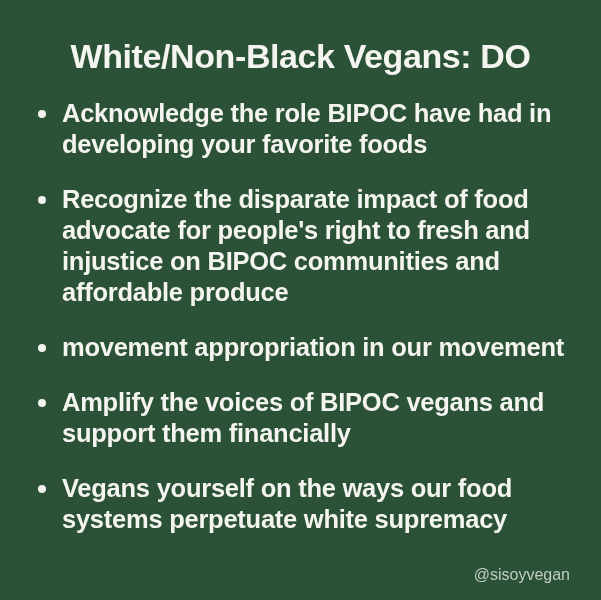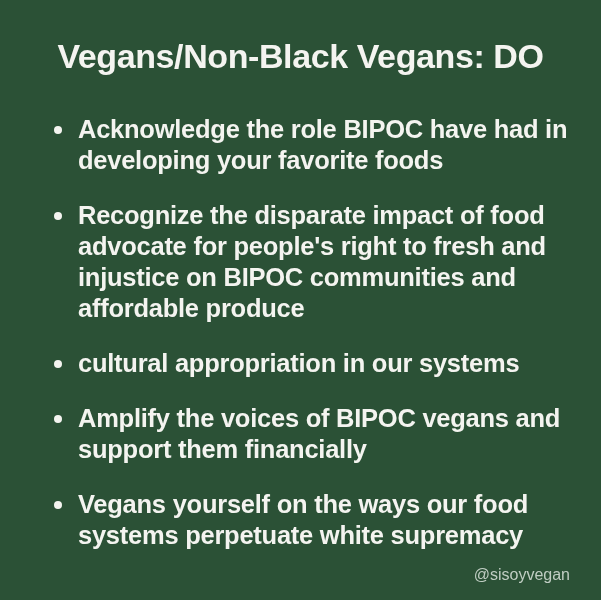--- a/index.html
+++ b/index.html
@@ -35,21 +35,21 @@
     font-size: 34px;
     letter-spacing: -0.4px;
     line-height: 40px;
     white-space: nowrap;
   }
   .bullet-list {
     position: absolute;
     top: 98px;
     left: 30px;
     right: 18px;
-    margin: 16px;
+    margin: 0;
     padding: 0;
     list-style: none;
   }
   .bullet-item {
     position: relative;
     padding-left: 32px;
     margin: 0 0 24px 0;
     color: #f4f4f0;
     font-family: "Liberation Sans", sans-serif;
     font-weight: bold;
@@ -86,21 +86,21 @@
     font-size: 16px;
     line-height: 22px;
     opacity: 0.92;
   }
 </style>
 </head>
 <body>
 
 <div class="poster">
 
-  <h1 class="poster-title">Vegans/Non-Black Vegans: DO</h1>
+  <h1 class="poster-title">White/Non-Black Vegans: DO</h1>
 
   <ul class="bullet-list">
 
     <li class="bullet-item">
       <span class="bullet-dot"></span>
       <span class="bullet-text">
         <span class="bullet-line">Acknowledge the role BIPOC have had in</span>
         <span class="bullet-line">developing your favorite foods</span>
       </span>
     </li>
@@ -111,21 +111,21 @@
         <span class="bullet-line">Recognize the disparate impact of food</span>
         <span class="bullet-line">advocate for people's right to fresh and</span>
         <span class="bullet-line">injustice on BIPOC communities and</span>
         <span class="bullet-line">affordable produce</span>
       </span>
     </li>
 
     <li class="bullet-item">
       <span class="bullet-dot"></span>
       <span class="bullet-text">
-        <span class="bullet-line">cultural appropriation in our systems</span>
+        <span class="bullet-line">movement appropriation in our movement</span>
       </span>
     </li>
 
     <li class="bullet-item">
       <span class="bullet-dot"></span>
       <span class="bullet-text">
         <span class="bullet-line">Amplify the voices of BIPOC vegans and</span>
         <span class="bullet-line">support them financially</span>
       </span>
     </li>

